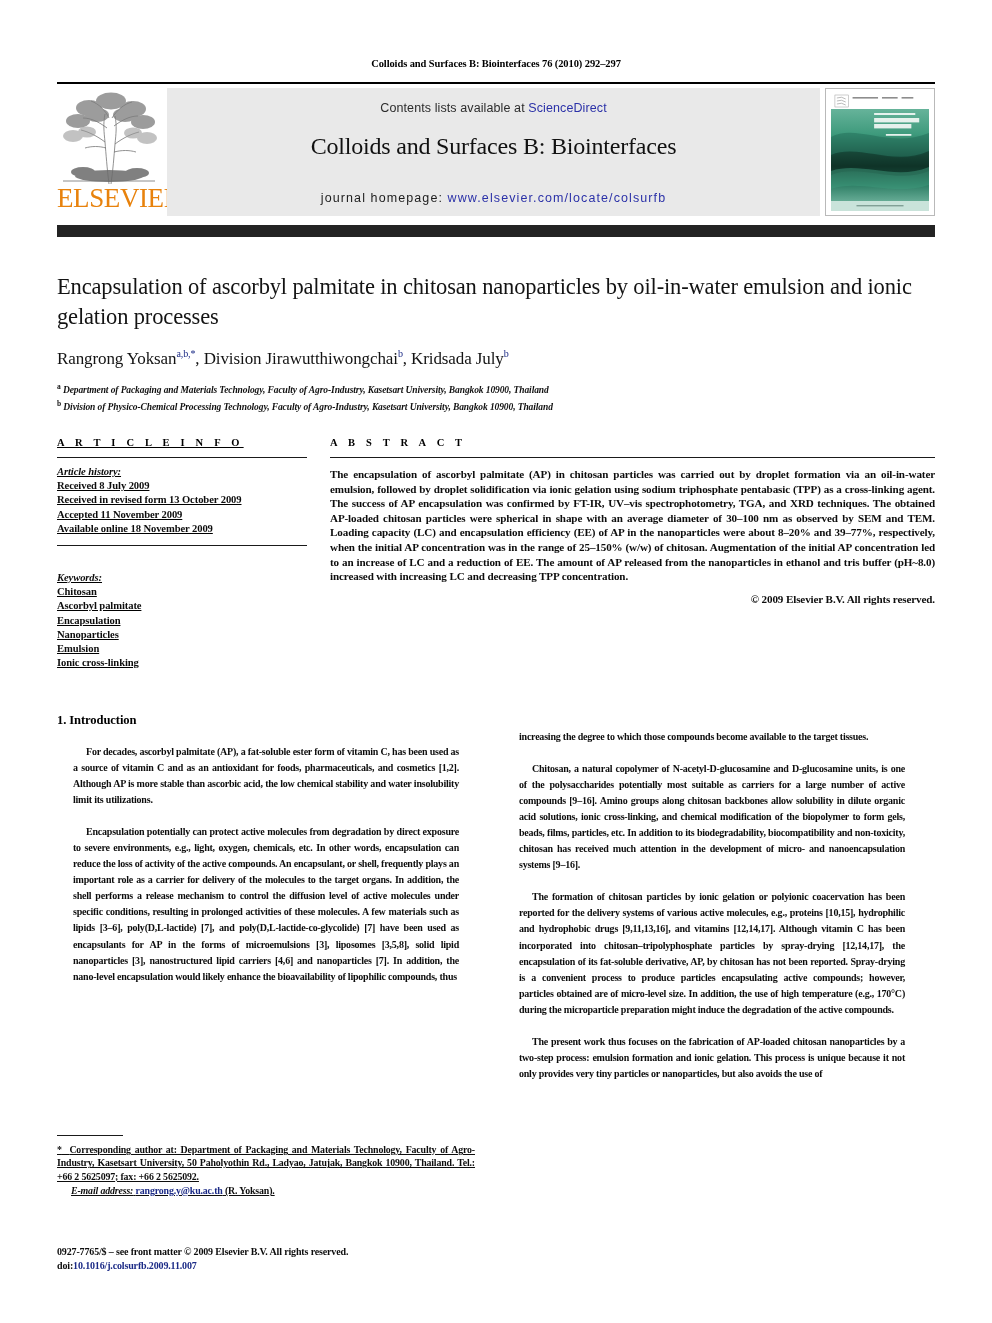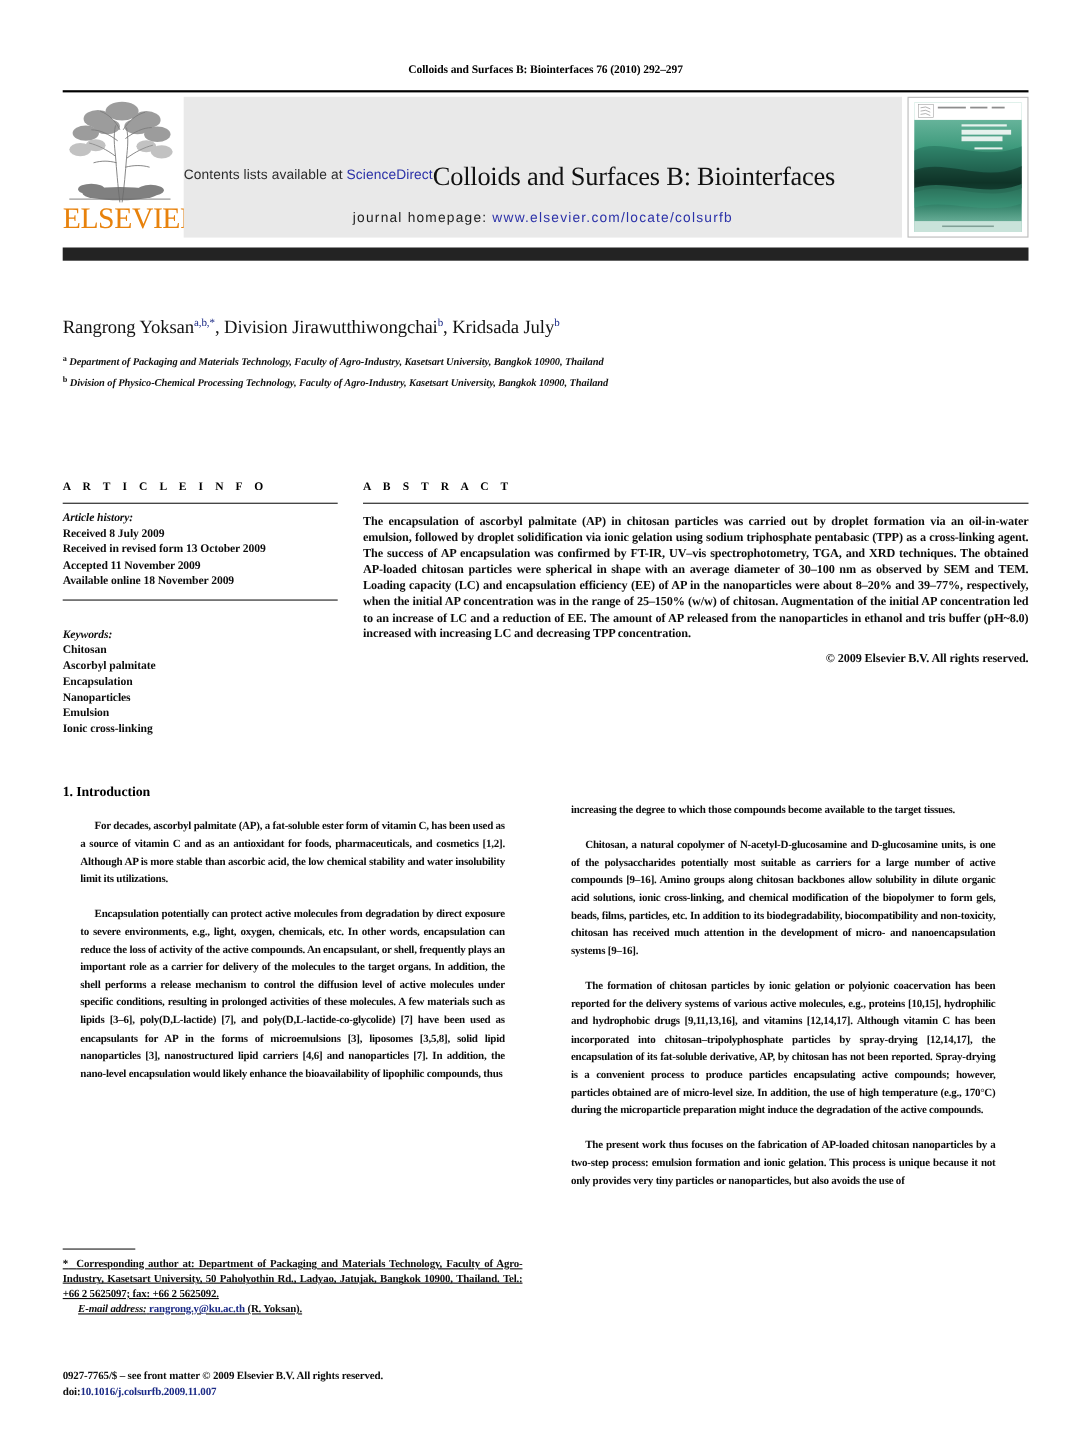--- a/index.html
+++ b/index.html
@@ -32,21 +32,21 @@
     width: 878px; height: 132px;
   }
   .mast-rule-top {
     position: absolute; left: 0; top: -4px; width: 878px; height: 1.6px;
     background: #000;
   }
   .mast-band {
     position: absolute; left: 110px; top: 2px;
     width: 653px; height: 128px;
     background: #e9e9e9;
-    display: flex; flex-direction: row;
+    display: flex; flex-direction: column;
     align-items: center; justify-content: flex-start;
   }
   .contents-line {
     margin-top: 13px;
     font-family: "Liberation Sans", sans-serif;
     font-size: 12.5px;
     color: #2c2c2c;
     letter-spacing: .1px;
   }
   .sd-link { color: #2b31a8; }
@@ -121,21 +121,21 @@
     font-weight: bold;
     font-size: 9.5px;
     line-height: 13.5px;
     color: #111;
     letter-spacing: -.1px;
   }
   .affil sup { font-style: normal; font-size: 7.5px; }
 
   
   .infoabs { position: absolute; left: 57px; top: 437px; width: 878px; }
-  .col-info { position: absolute; left: 0; top: 0; width: 250px; }
+  .col-info { position: absolute; left: 0; top: 0; width: 250px; text-decoration: underline; }
   .col-abs  { position: absolute; left: 273px; top: 0; width: 605px; }
 
   .sechead {
     font-family: "Liberation Serif", serif;
     font-weight: bold;
     font-size: 10.5px;
     letter-spacing: 4.2px;
     color: #000;
   }
   .hr-thin { height: 1px; background: #1a1a1a; margin-top: 9px; }
@@ -325,20 +325,21 @@
             <rect x="26" y="112" width="48" height="1.4"></rect>
           </g>
         </svg>
       </div>
     </div>
 
     <div class="mast-rule-bottom"></div>
   </div>
 
   <div class="titleblock">
+    <h1 class="article-title">Encapsulation of ascorbyl palmitate in chitosan nanoparticles by oil-in-water emulsion and ionic gelation processes</h1>
     <div class="authors">
       <span>Rangrong Yoksan</span><sup>a,b,*</sup>,
       <span>Division Jirawutthiwongchai</span><sup>b</sup>,
       <span>Kridsada July</span><sup>b</sup>
     </div>
     <div class="affils">
       <div class="affil"><sup>a</sup> <span>Department of Packaging and Materials Technology, Faculty of Agro-Industry, Kasetsart University, Bangkok 10900, Thailand</span></div>
       <div class="affil"><sup>b</sup> <span>Division of Physico-Chemical Processing Technology, Faculty of Agro-Industry, Kasetsart University, Bangkok 10900, Thailand</span></div>
     </div>
   </div>

